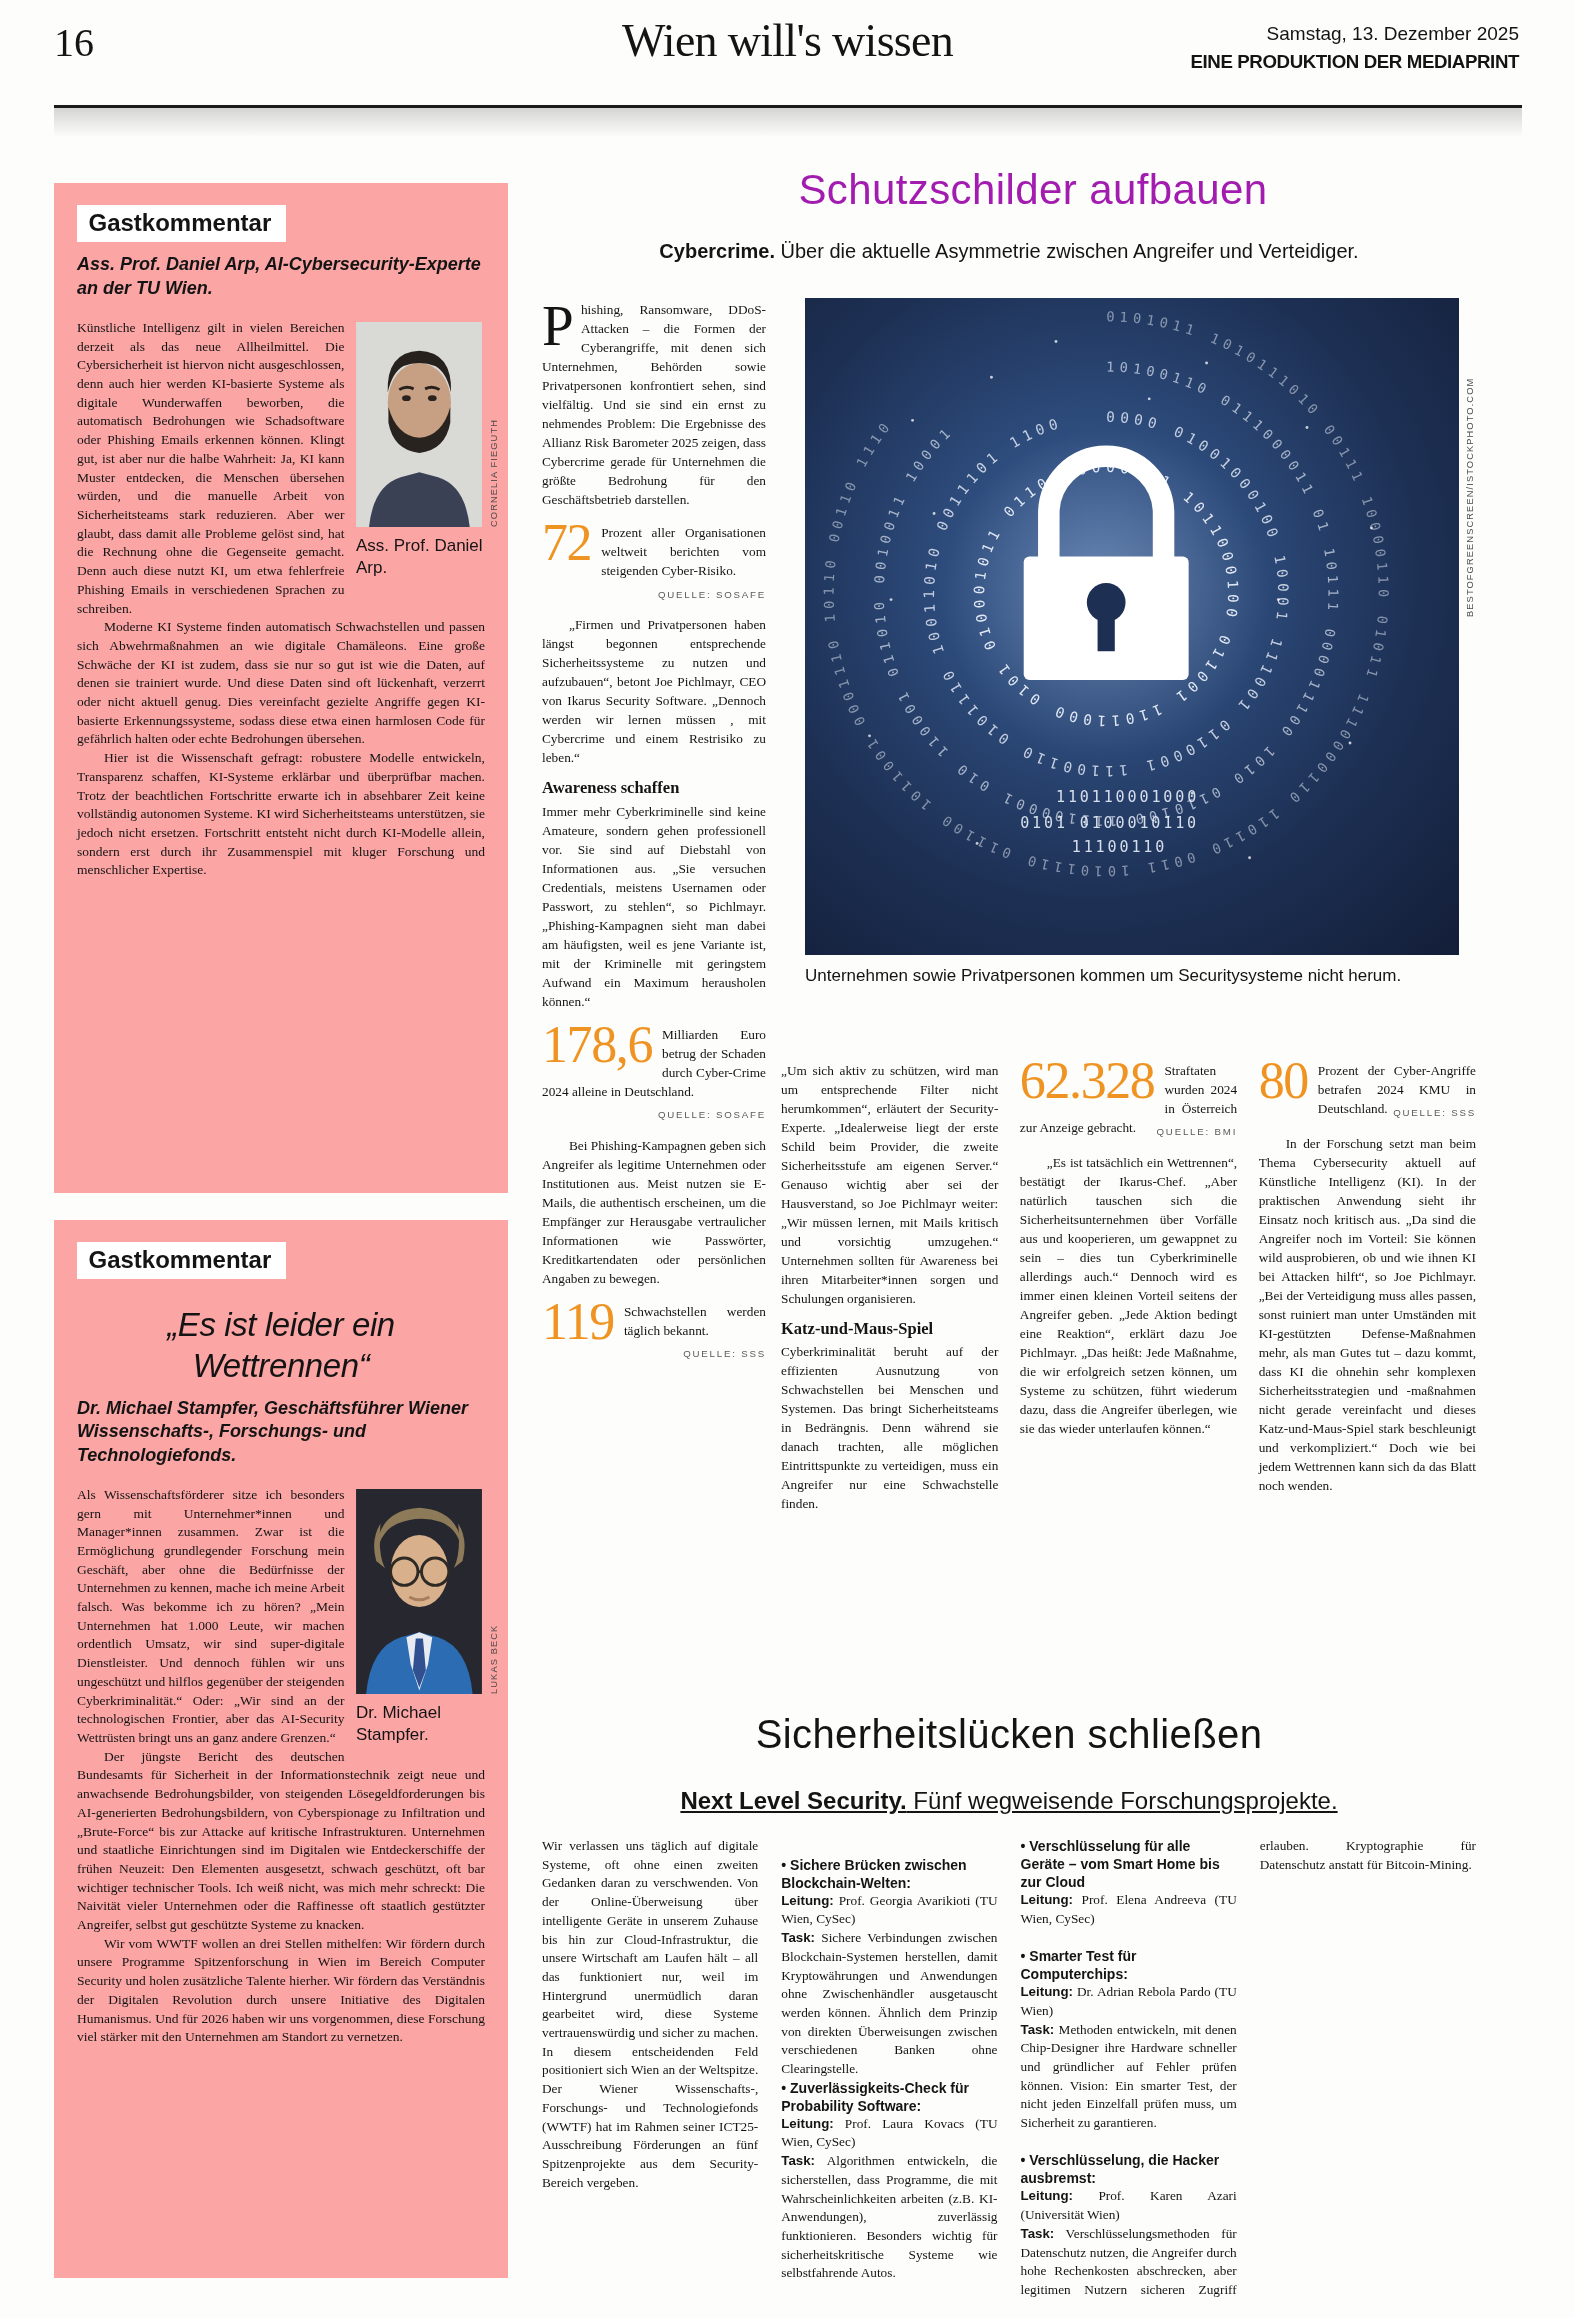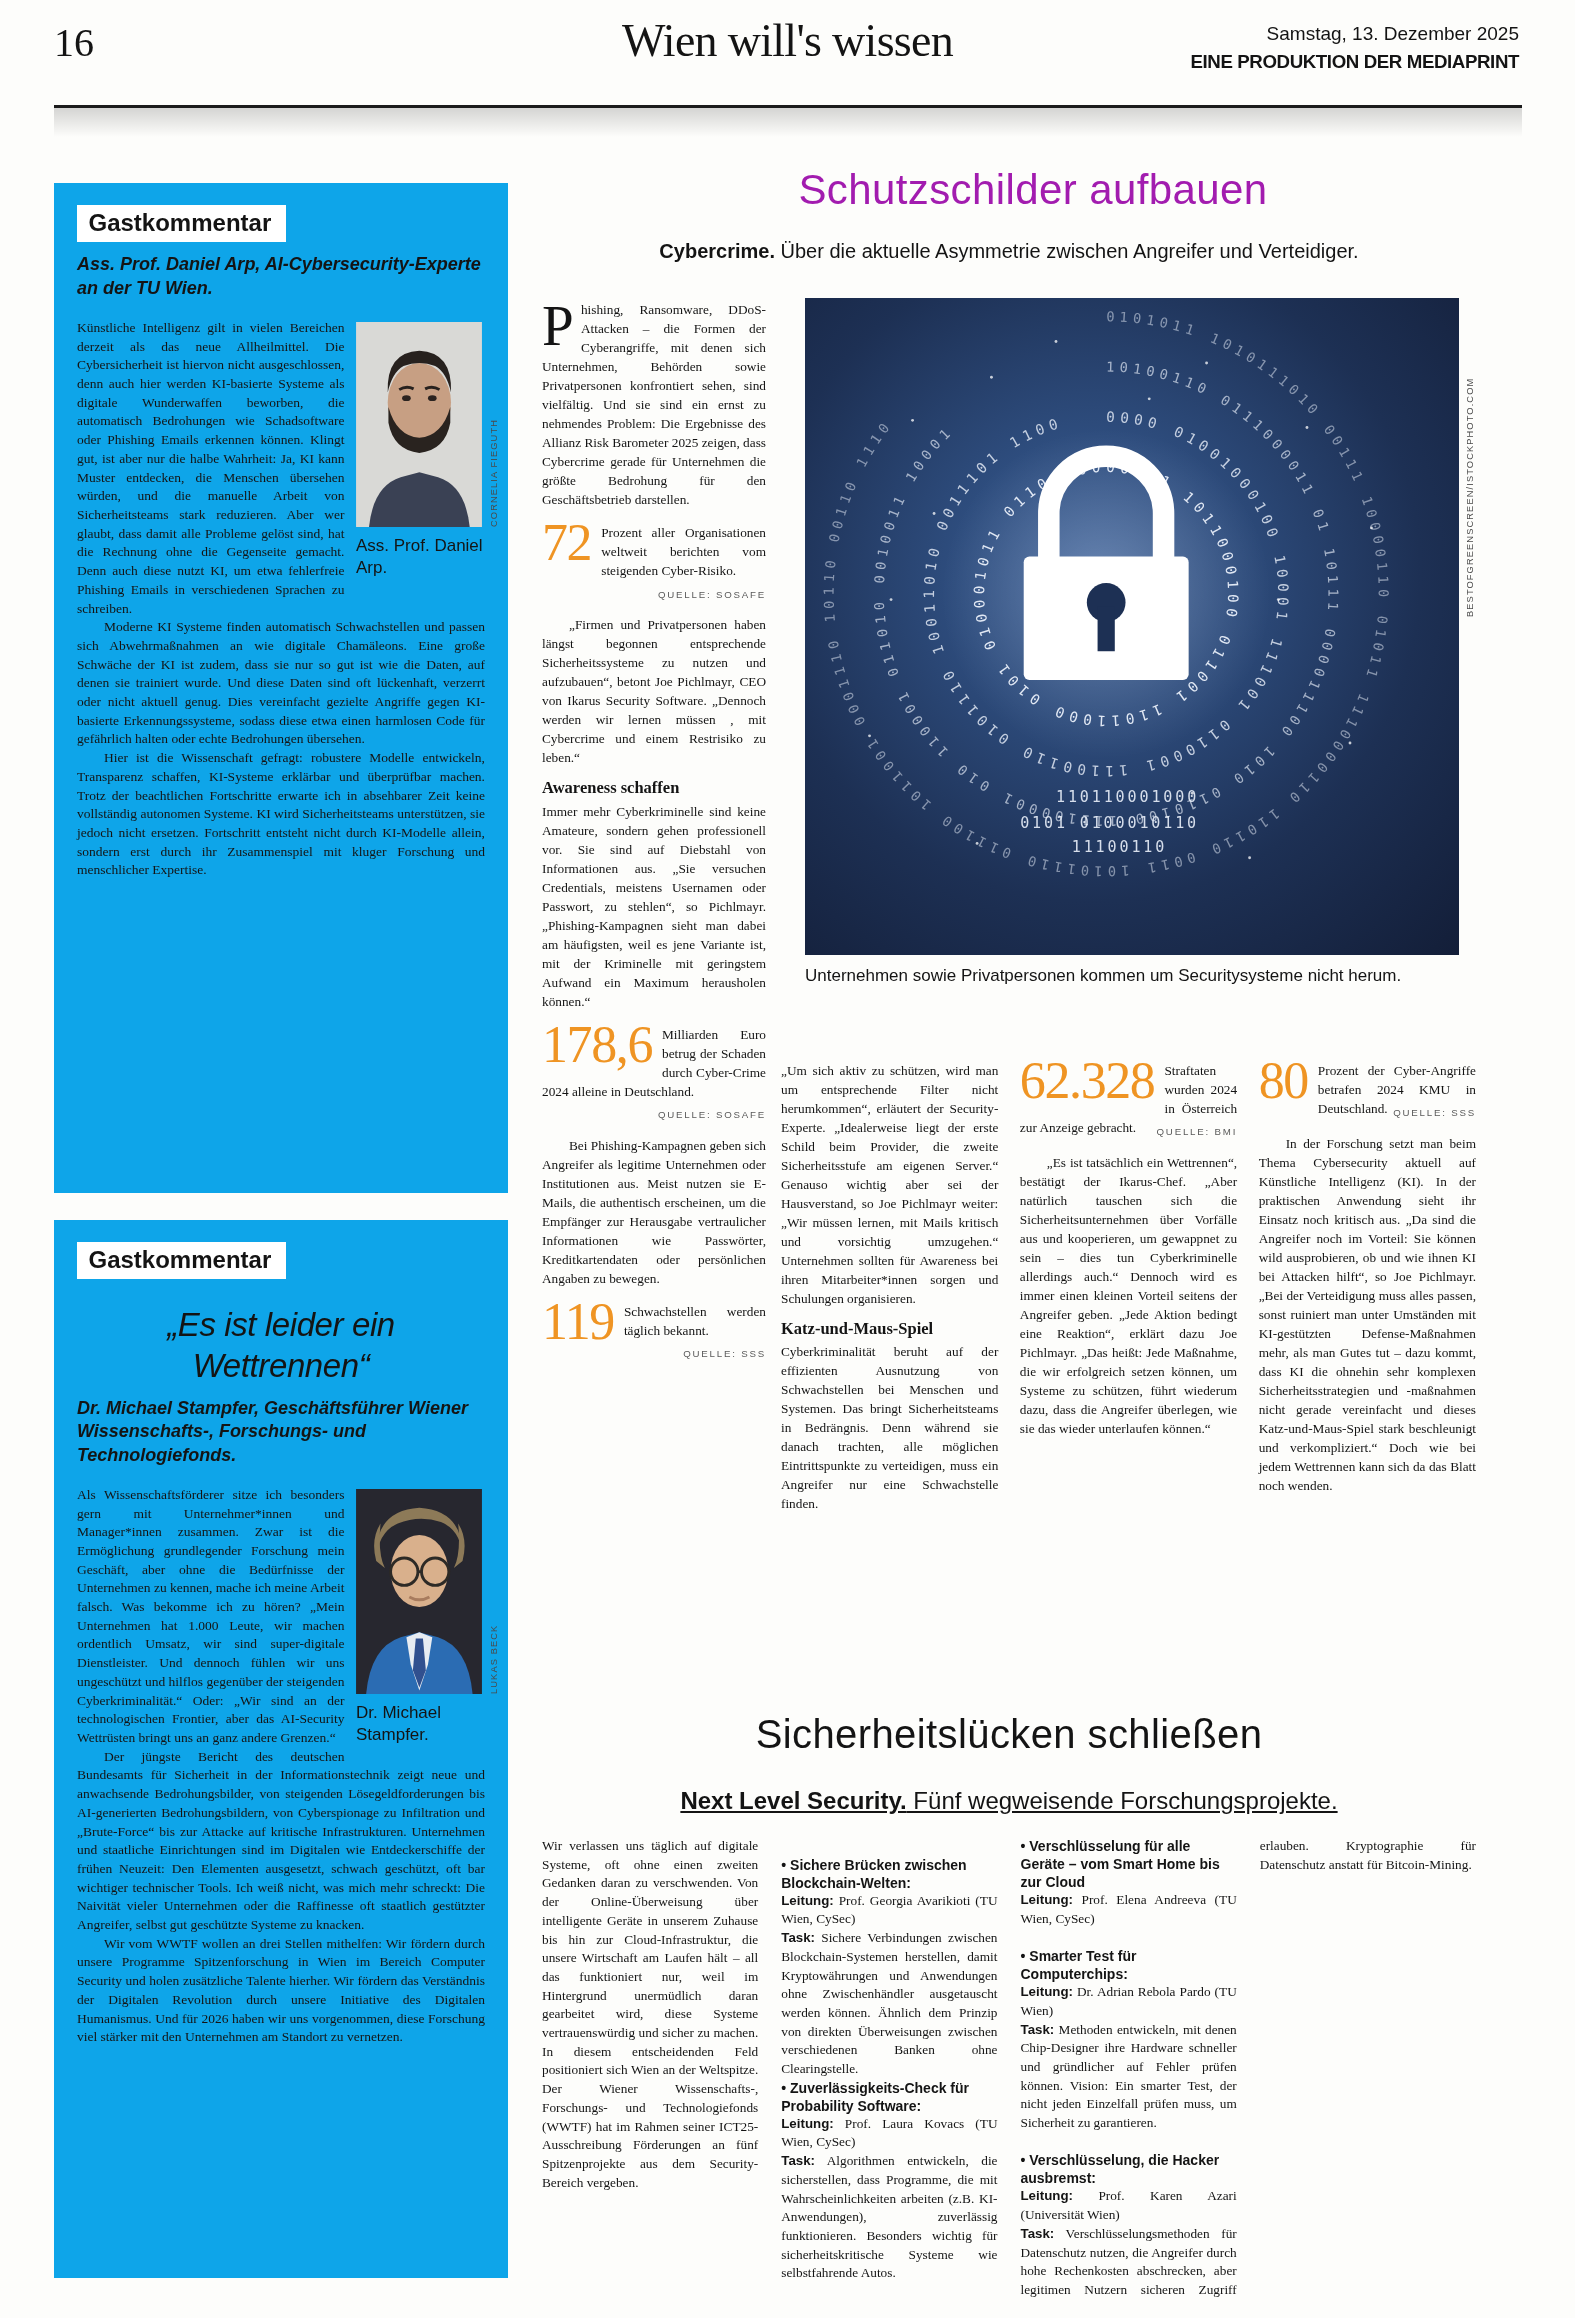--- a/index.html
+++ b/index.html
@@ -9,21 +9,21 @@
   .pagenum{position:absolute;left:54px;top:18.7px;font-size:40px;font-family:"Liberation Serif",serif;}
   .masthead{position:absolute;left:0;right:0;top:14.4px;text-align:center;font-size:46px;
             font-family:"Liberation Serif",serif;letter-spacing:-0.7px;}
   .hdr-right{position:absolute;right:56px;top:23px;text-align:right;font-family:"Liberation Sans",sans-serif;}
   .hdr-date{font-size:19px;font-weight:300;}
   .hdr-prod{font-size:18.7px;font-weight:700;margin-top:5.7px;letter-spacing:-0.4px;}
   .hdr-rule{position:absolute;left:54px;width:1468px;top:105px;height:2.9px;background:#1b1b1b;}
   .hdr-shade{position:absolute;left:54px;width:1468px;top:108px;height:29px;
              background:linear-gradient(rgba(0,0,0,0.16),rgba(0,0,0,0));}
   
-  .guestbox{position:absolute;left:54px;width:454px;background:#0ea5e9;box-sizing:border-box;
+  .guestbox{position:absolute;left:54px;width:454px;background:#fca5a5;box-sizing:border-box;
             padding:21.5px 23px;overflow:hidden;}
   .gb1{top:183px;height:1010px;}
   .gb2{top:1220px;height:1058px;}
   .glabel{display:inline-block;background:#ffffff;padding:4.3px 14.4px 5.7px 11.5px;
           font-family:"Liberation Sans",sans-serif;font-weight:700;font-size:24px;}
   .ghead{margin-top:26px;text-align:center;font-family:"Liberation Sans",sans-serif;
          font-style:italic;font-weight:300;font-size:33px;line-height:1.22;letter-spacing:-0.4px;}
   .gbyline{margin-top:11px;font-family:"Liberation Sans",sans-serif;font-style:italic;
            font-weight:700;font-size:18px;line-height:1.3;}
   .gbody{margin-top:18.7px;font-size:13.5px;line-height:18.7px;text-align:justify;hyphens:auto;}

